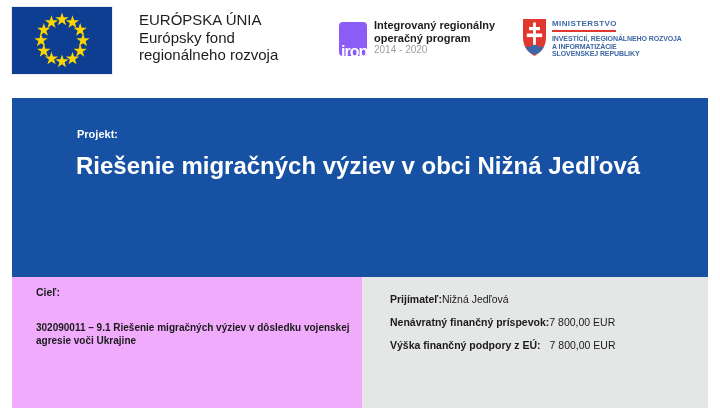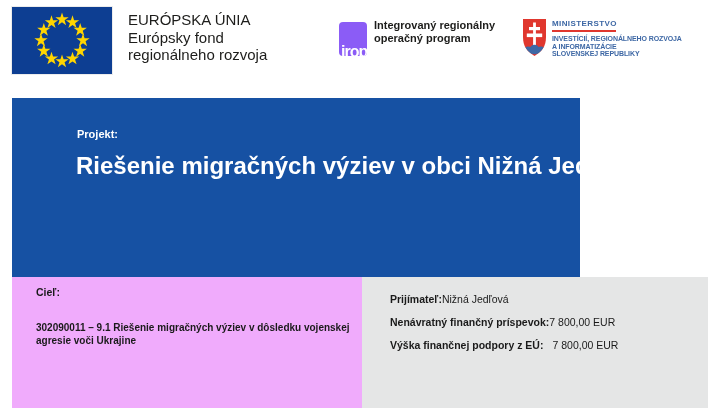--- a/index.html
+++ b/index.html
@@ -3,42 +3,42 @@
 <meta charset="utf-8">
 <style>
   html,body { margin:0; padding:0; background:#ffffff; }
   .poster {
     position:relative; width:720px; height:420px; background:#ffffff;
     font-family:"Liberation Sans", sans-serif; color:#1d1d1b; overflow:hidden;
   }
 
   
   .eu-flag { position:absolute; left:12px; top:7px; width:100px; height:67px; box-shadow:0 0 0 1px #ececec; }
-  .eu-text { position:absolute; left:128px; top:11px; font-size:15px; line-height:17.5px; color:#1d1d1b; }
+  .eu-text { position:absolute; left:139px; top:11px; font-size:15px; line-height:17.5px; color:#1d1d1b; }
 
   .irop-logo {
     position:absolute; left:339px; top:22px; width:28px; height:34px;
     background:#8b5cf6; border-radius:4px; overflow:hidden;
   }
   .irop-logo span {
     position:absolute; left:2px; bottom:-5px; color:#ffffff;
     font-size:16px; font-weight:bold; letter-spacing:-1px;
   }
   .irop-text { position:absolute; left:374px; top:19px; }
   .irop-text .b { font-size:11px; font-weight:bold; line-height:12.5px; color:#1d1d1b; }
   .irop-text .period { font-size:10px; color:#9d9d9c; line-height:12px; }
 
   .coat { position:absolute; left:522px; top:18px; width:25px; height:39px; }
   .ministry-text { position:absolute; left:552px; top:19px; color:#3e68a5; }
   .min-line1 { font-size:8px; font-weight:bold; letter-spacing:0.4px; }
   .min-underline { width:64px; height:2px; background:#e0372e; margin:2px 0 3px 0; }
   .min-rest { font-size:7px; font-weight:bold; line-height:7.6px; letter-spacing:-0.1px; }
 
   
-  .banner { position:absolute; left:12px; top:98px; width:568px; height:179px; background:#1651a3; }
+  .banner { position:absolute; left:12px; top:98px; width:696px; height:179px; background:#1651a3; }
   .banner-label { position:absolute; left:65px; top:30px; font-size:11px; font-weight:bold; color:#ffffff; }
   .banner-title { position:absolute; left:64px; top:54px; font-size:24px; font-weight:bold; color:#ffffff; white-space:nowrap; }
 
   
   .goal-box { position:absolute; left:12px; top:277px; width:350px; height:131px; background:#f0abfc; }
   .goal-label { position:absolute; left:24px; top:9px; font-size:10.5px; font-weight:bold; color:#1a1a1a; }
   .goal-text { position:absolute; left:24px; top:44px; width:328px; font-size:10px; font-weight:bold; line-height:13px; color:#1a1a1a; }
 
   .details-box { position:absolute; left:362px; top:277px; width:346px; height:131px; background:#e5e6e6; }
   .detail-row { position:absolute; left:28px; font-size:10.5px; color:#1a1a1a; white-space:nowrap; }
@@ -77,20 +77,21 @@
       <div>Európsky fond</div>
       <div>regionálneho rozvoja</div>
     </div>
 
     <div class="irop-logo">
       <span>irop</span>
     </div>
     <div class="irop-text">
       <div class="b">Integrovaný regionálny</div>
       <div class="b">operačný program</div>
+      <div class="period">2014 - 2020</div>
     </div>
 
     <svg class="coat" viewBox="0 0 25 39" xmlns="http://www.w3.org/2000/svg">
       <defs>
         <clipPath id="shieldClip">
           <path d="M1,1 H24 V19 C24 29 19.5 33.5 12.5 38 C5.5 33.5 1 29 1 19 Z"></path>
         </clipPath>
       </defs>
       <path d="M1,1 H24 V19 C24 29 19.5 33.5 12.5 38 C5.5 33.5 1 29 1 19 Z" fill="#e0372e"></path>
       <g fill="#ffffff" clip-path="url(#shieldClip)">
@@ -127,17 +128,17 @@
   </div>
 
   <div class="details-box">
     <div class="detail-row r0">
       <span class="detail-label">Prijímateľ:</span><span class="detail-value">Nižná Jedľová</span>
     </div>
     <div class="detail-row r1">
       <span class="detail-label">Nenávratný finančný príspevok:</span><span class="detail-value">7 800,00 EUR</span>
     </div>
     <div class="detail-row r2">
-      <span class="detail-label">Výška finančnej podpory z EÚ:</span><span class="detail-value">7 800,00 EUR</span>
+      <span class="detail-label">Výška finančný podpory z EÚ:</span><span class="detail-value">7 800,00 EUR</span>
     </div>
   </div>
 
 </div>
 
 </body></html>

